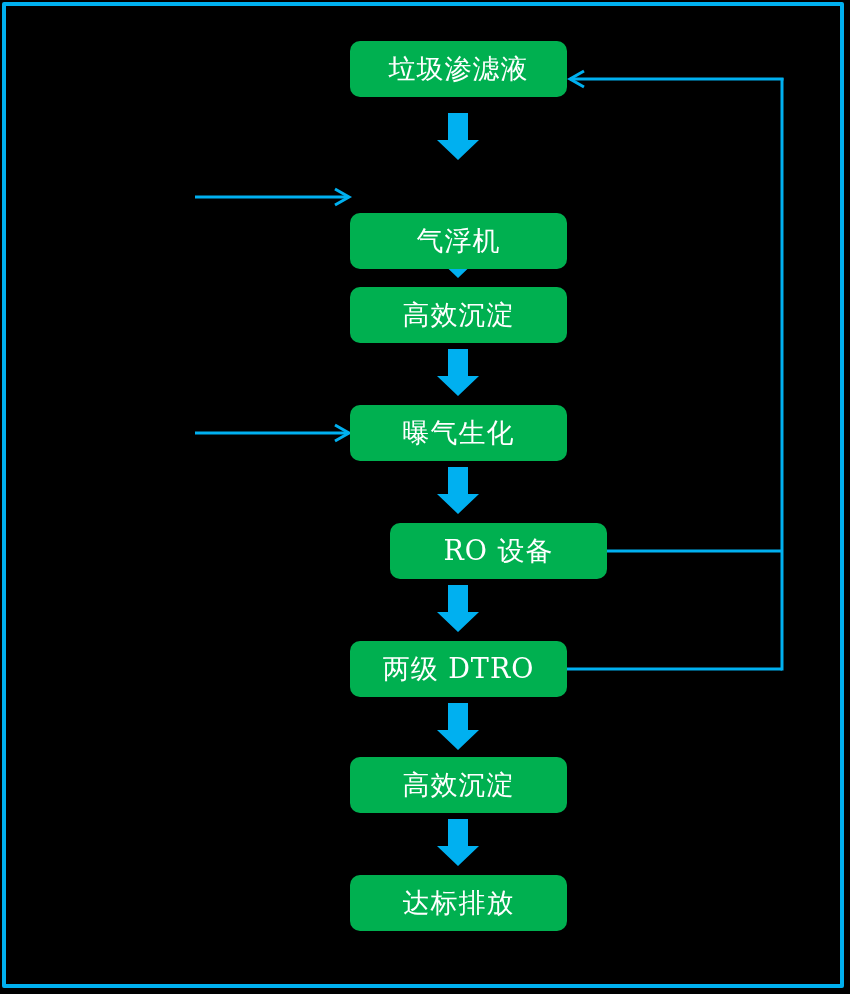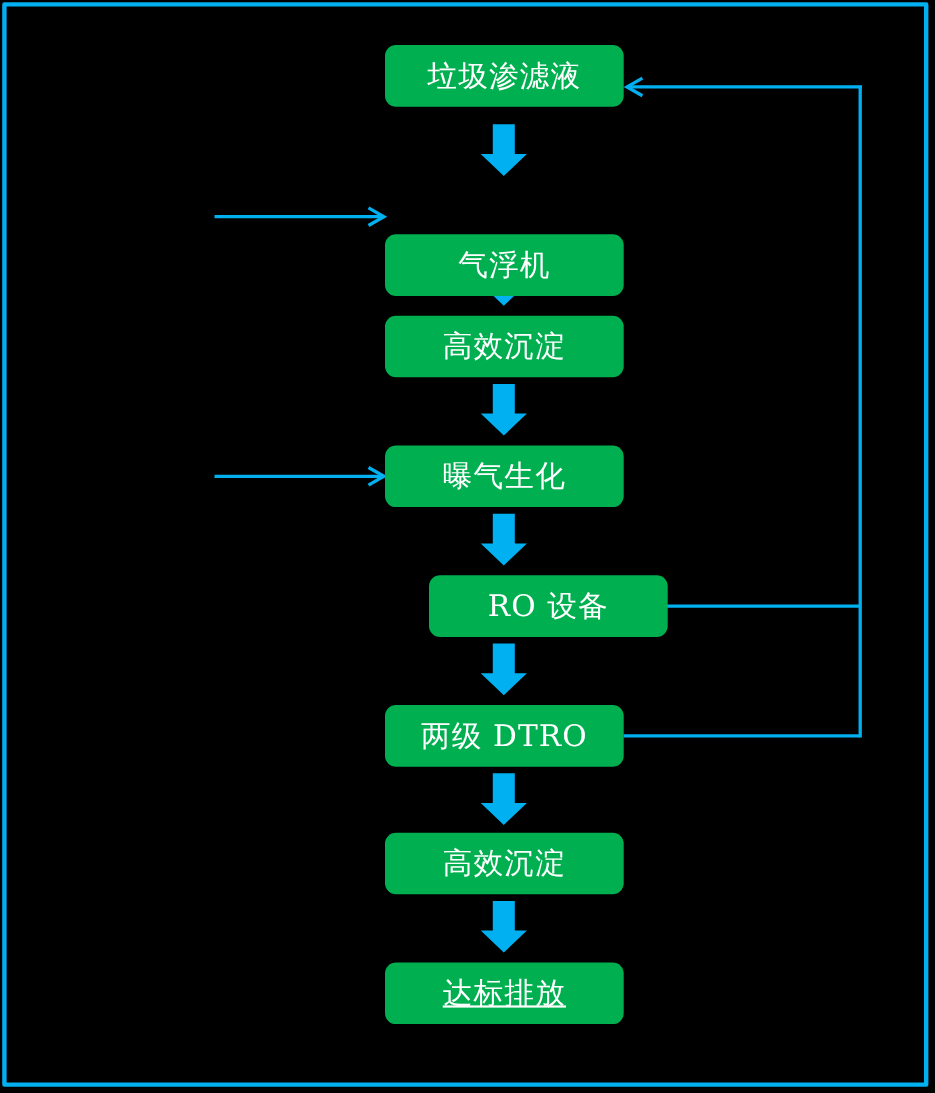--- a/index.html
+++ b/index.html
@@ -41,21 +41,21 @@
     letter-spacing: 1px;
     white-space: pre;
   }
   .n1 { top: 41px; }
   .n2 { top: 169px; margin-top: 44px; }
   .n3 { top: 287px; }
   .n4 { top: 405px; }
   .n5 { top: 523px; margin-left: 40px; }
   .n6 { top: 641px; }
   .n7 { top: 757px; }
-  .n8 { top: 875px; text-decoration: underline; }
+  .n8 { top: 875px; }
   svg.arrows {
     position: absolute;
     left: 0;
     top: 0;
     width: 850px;
     height: 994px;
   }
 </style>
 </head>
 <body>

